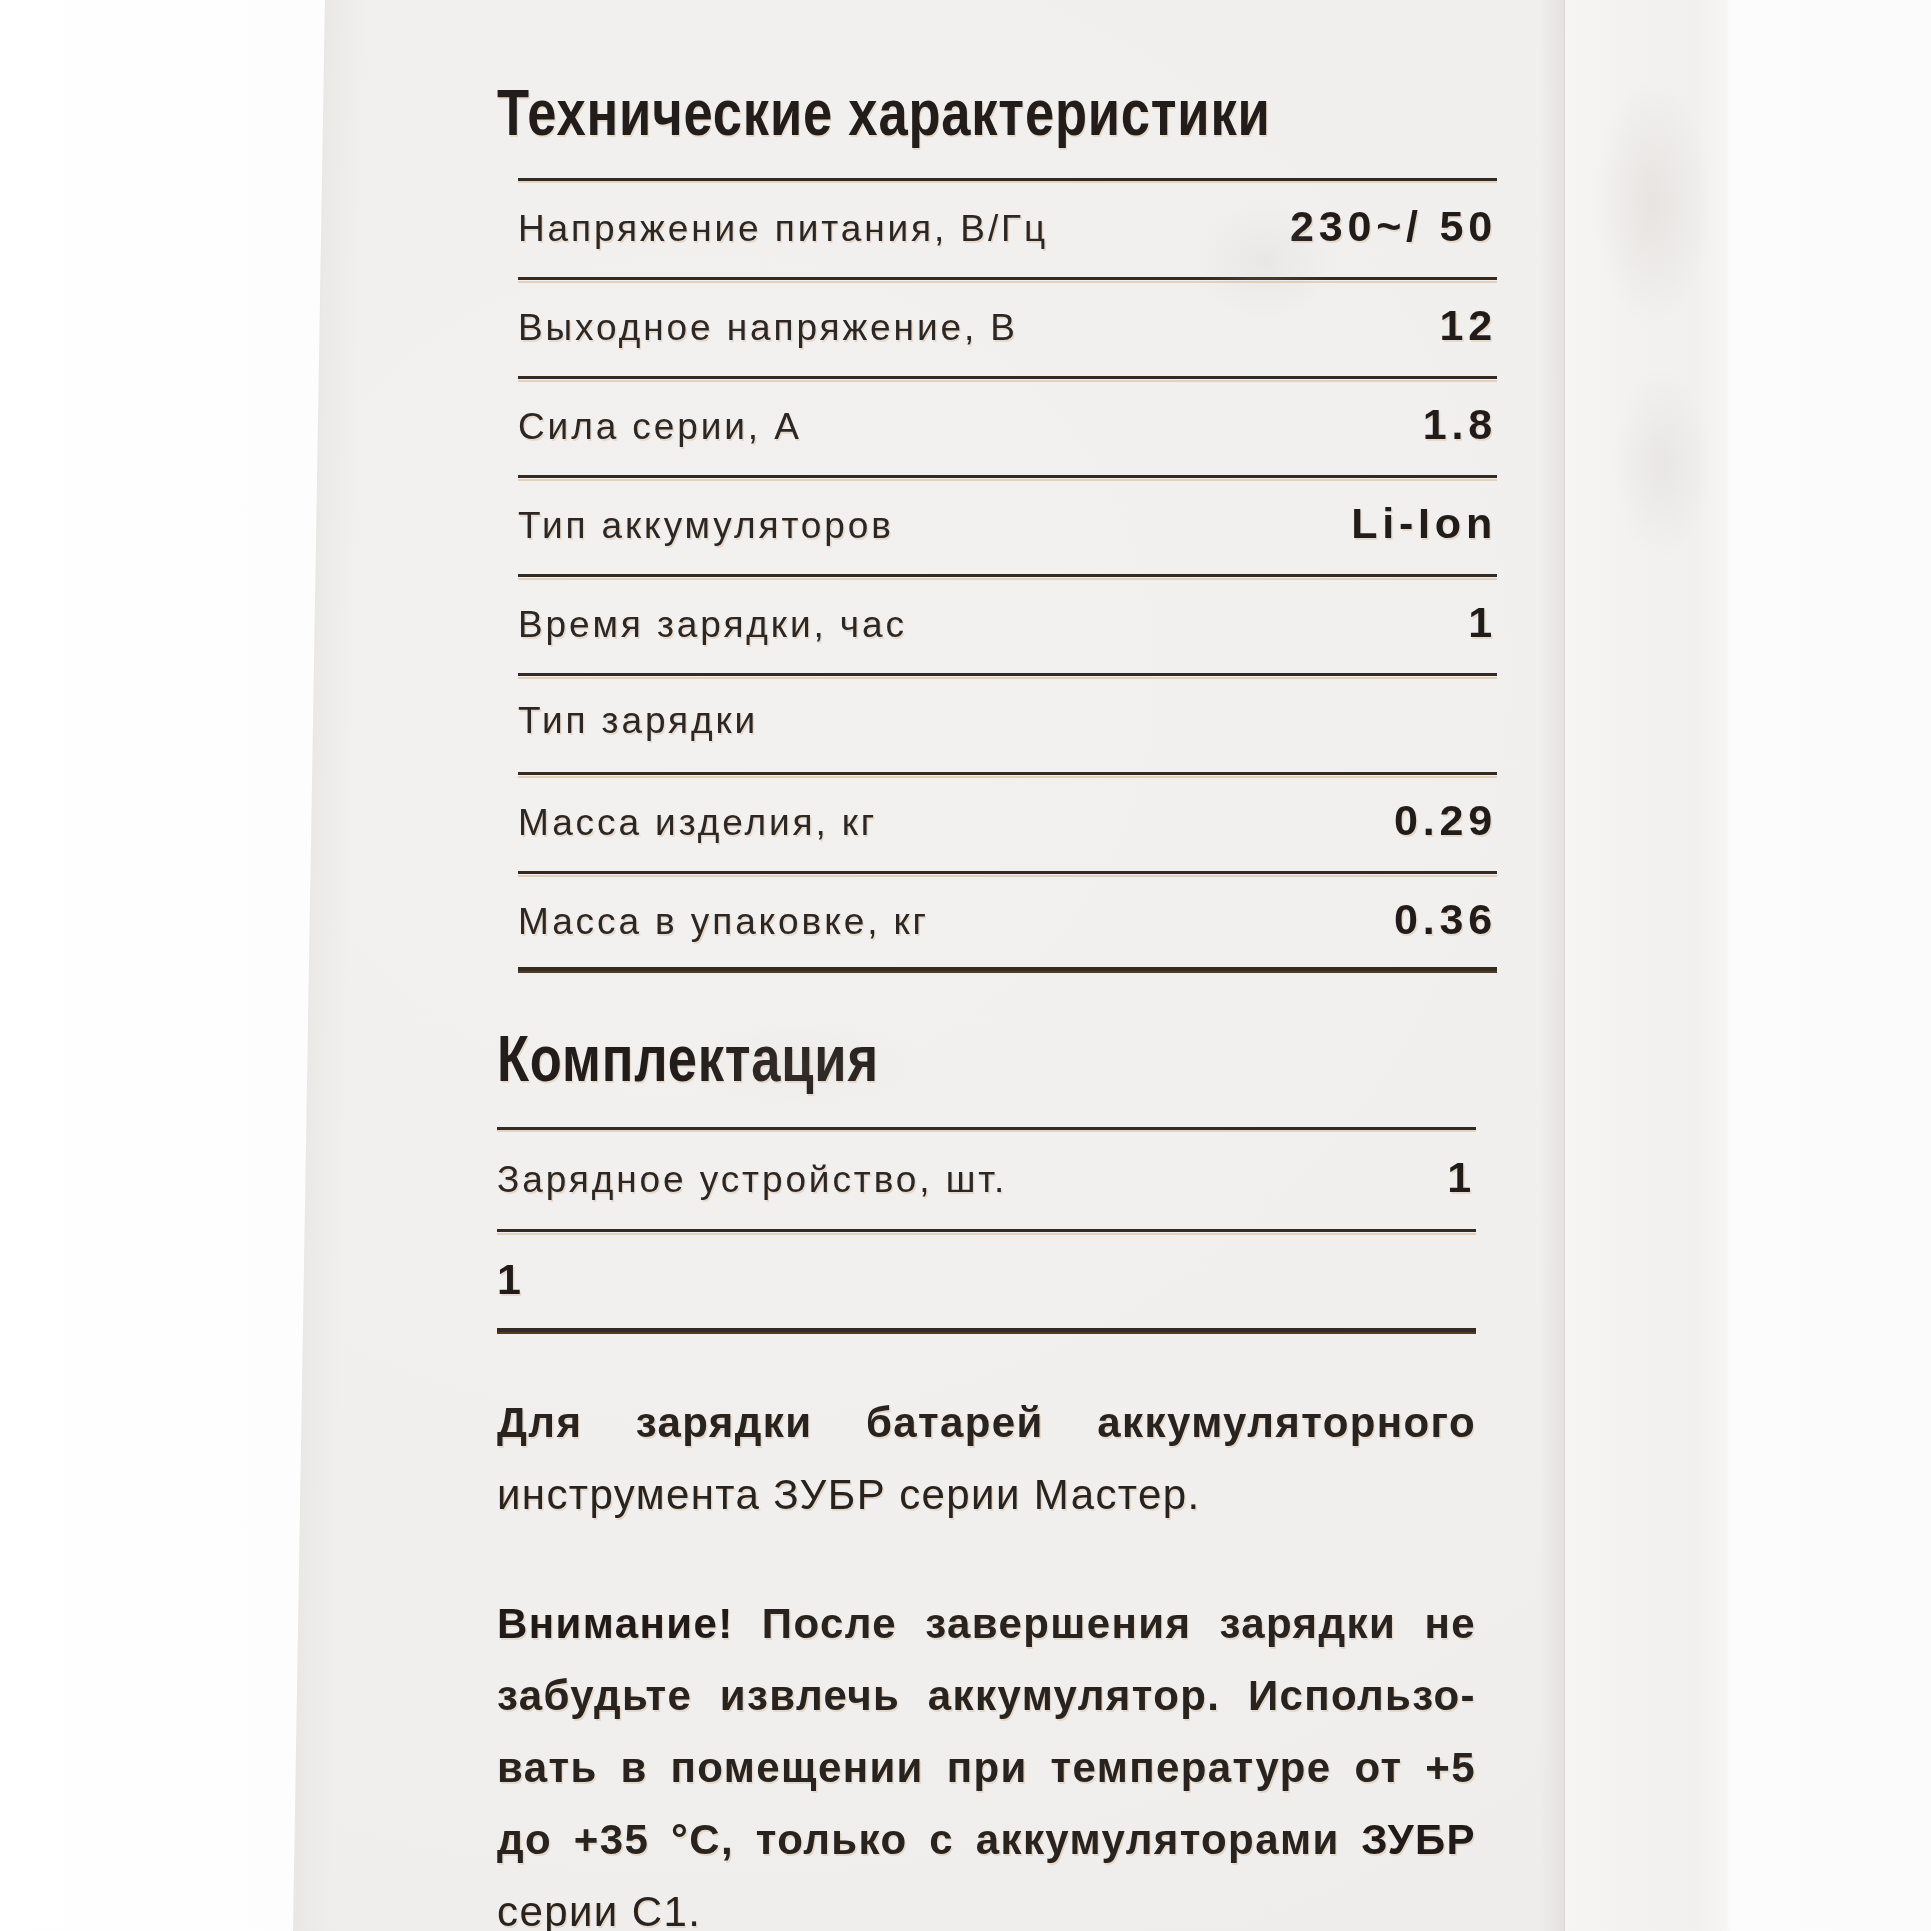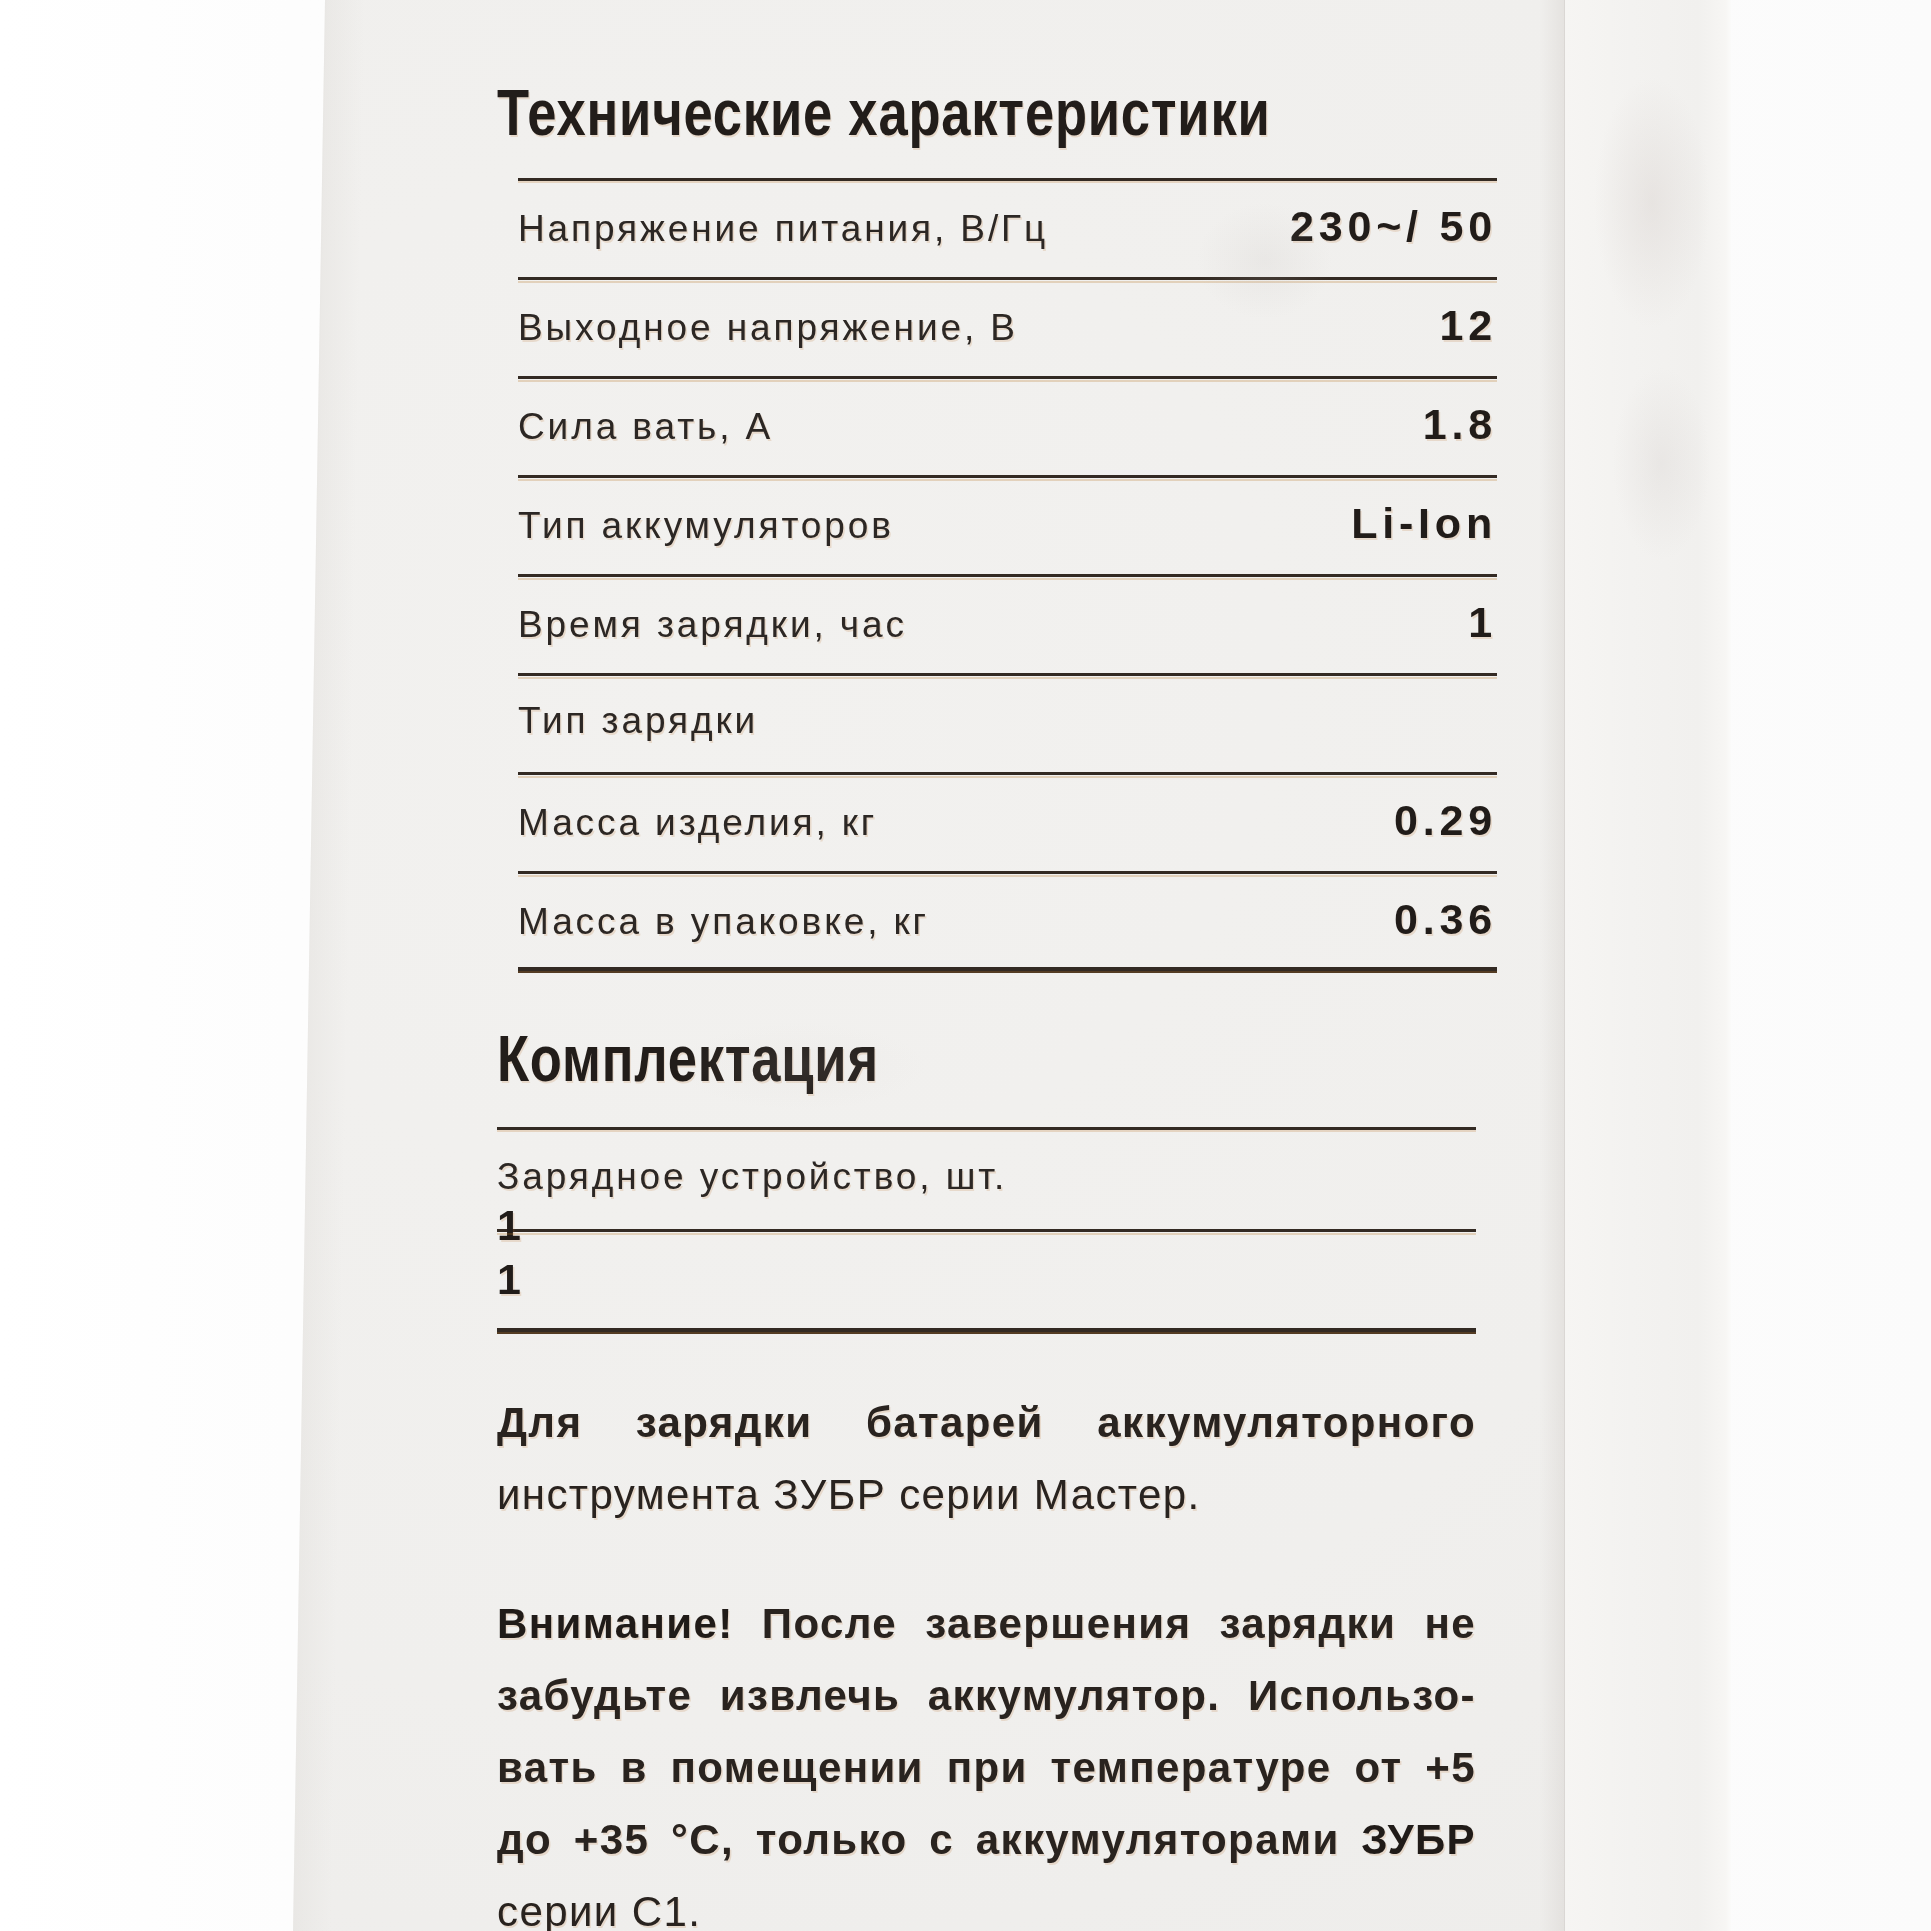--- a/index.html
+++ b/index.html
@@ -49,21 +49,21 @@
 
   .table{position:absolute;left:0;width:979px;border-top:3.9px solid #332a23;box-sizing:border-box;}
   .table{box-shadow:inset 0 0px 0 transparent;}
   #spec-table{top:178px;margin-left:21px;}
   #contents-table{top:1127px;}
   .row{
     display:flex;justify-content:space-between;align-items:baseline;
     box-sizing:border-box;border-bottom:3.9px solid #332a23;
     height:99px;padding-top:21px;
   }
-  #contents-table .row{height:102px;padding-top:23px;flex-direction:column;}
+  #contents-table .row{height:102px;padding-top:23px;}
   .row:last-child{border-bottom-width:6.8px;}
   .row .lab{
     font-size:37px;line-height:48px;letter-spacing:2.9px;color:#2c2724;white-space:nowrap;
   }
   .row .val{
     font-size:43px;line-height:48px;font-weight:bold;letter-spacing:4.8px;color:#211c19;white-space:nowrap;
   }
   .row{position:relative;}
   .row::after{ 
     content:"";position:absolute;left:0;right:0;bottom:-5.8px;height:1.9px;
@@ -91,21 +91,21 @@
       <div class="table" id="spec-table">
           <div class="row">
             <span class="lab ink">Напряжение питания, В/Гц</span>
             <span class="val ink">230~/ 50</span>
           </div>
           <div class="row">
             <span class="lab ink">Выходное напряжение, В</span>
             <span class="val ink">12</span>
           </div>
           <div class="row">
-            <span class="lab ink">Сила вать, А</span>
+            <span class="lab ink">Сила серии, А</span>
             <span class="val ink">1.8</span>
           </div>
           <div class="row">
             <span class="lab ink">Тип аккумуляторов</span>
             <span class="val ink">Li-Ion</span>
           </div>
           <div class="row">
             <span class="lab ink">Время зарядки, час</span>
             <span class="val ink">1</span>
           </div>

